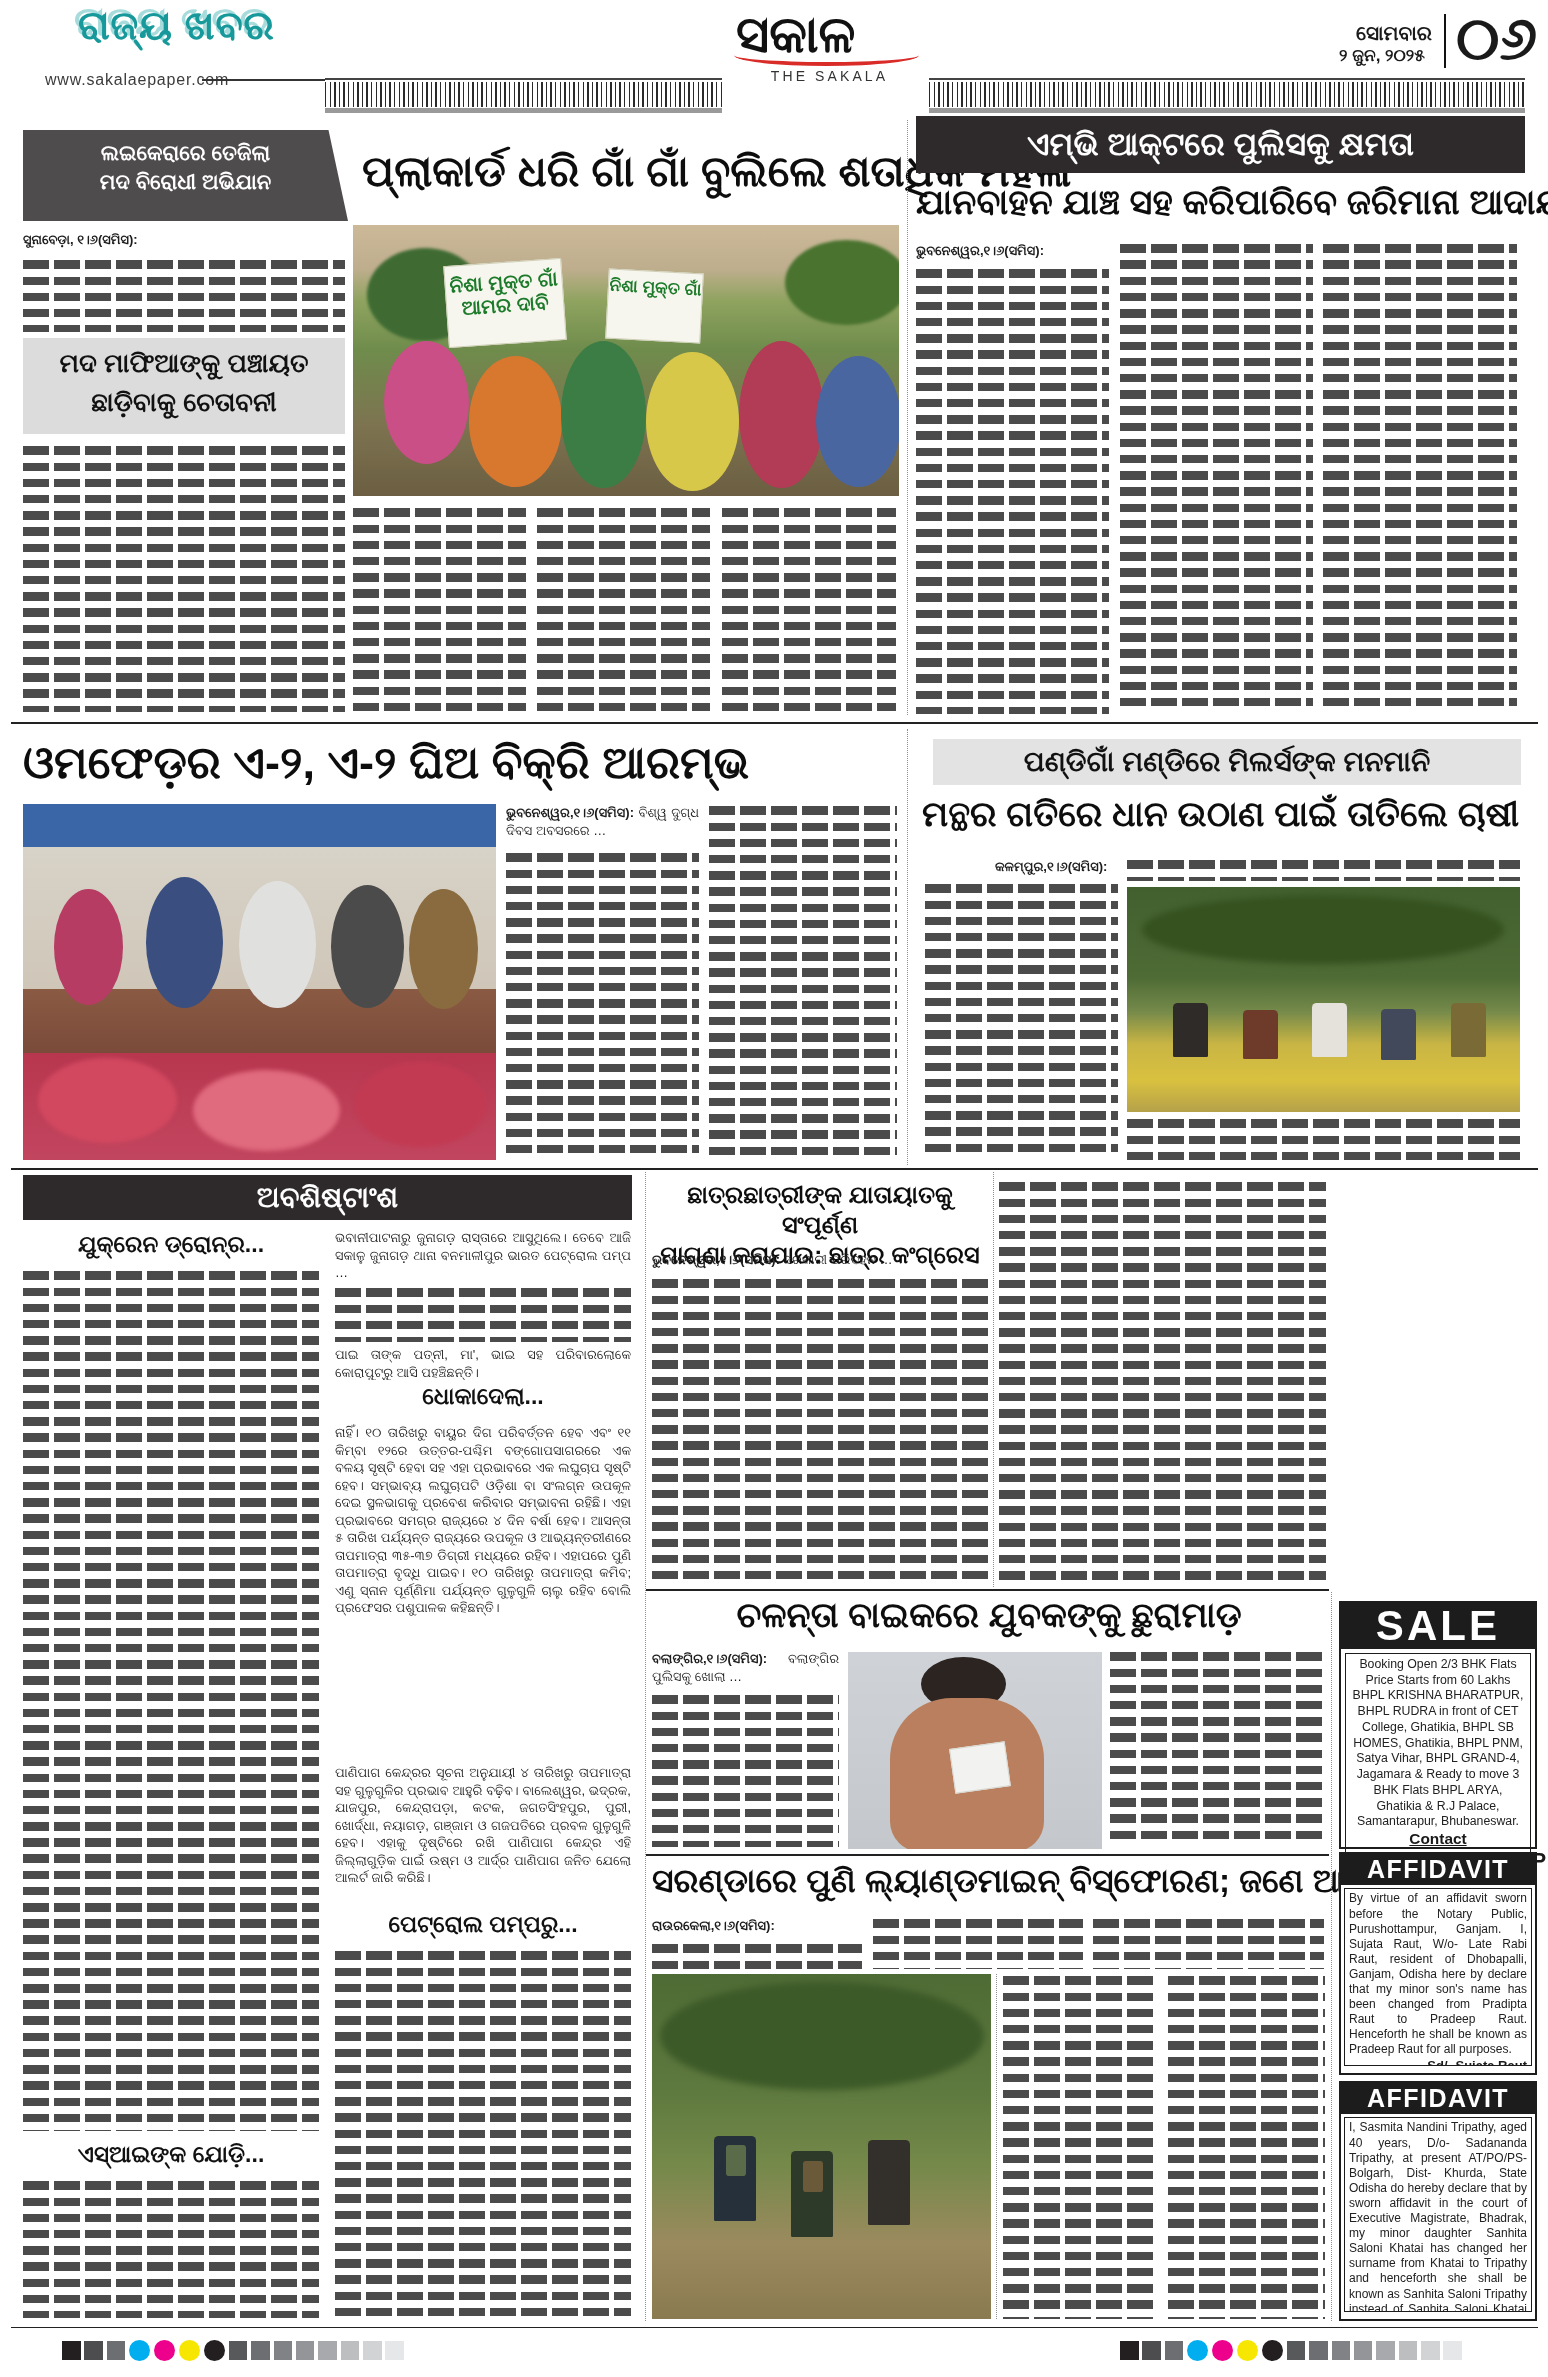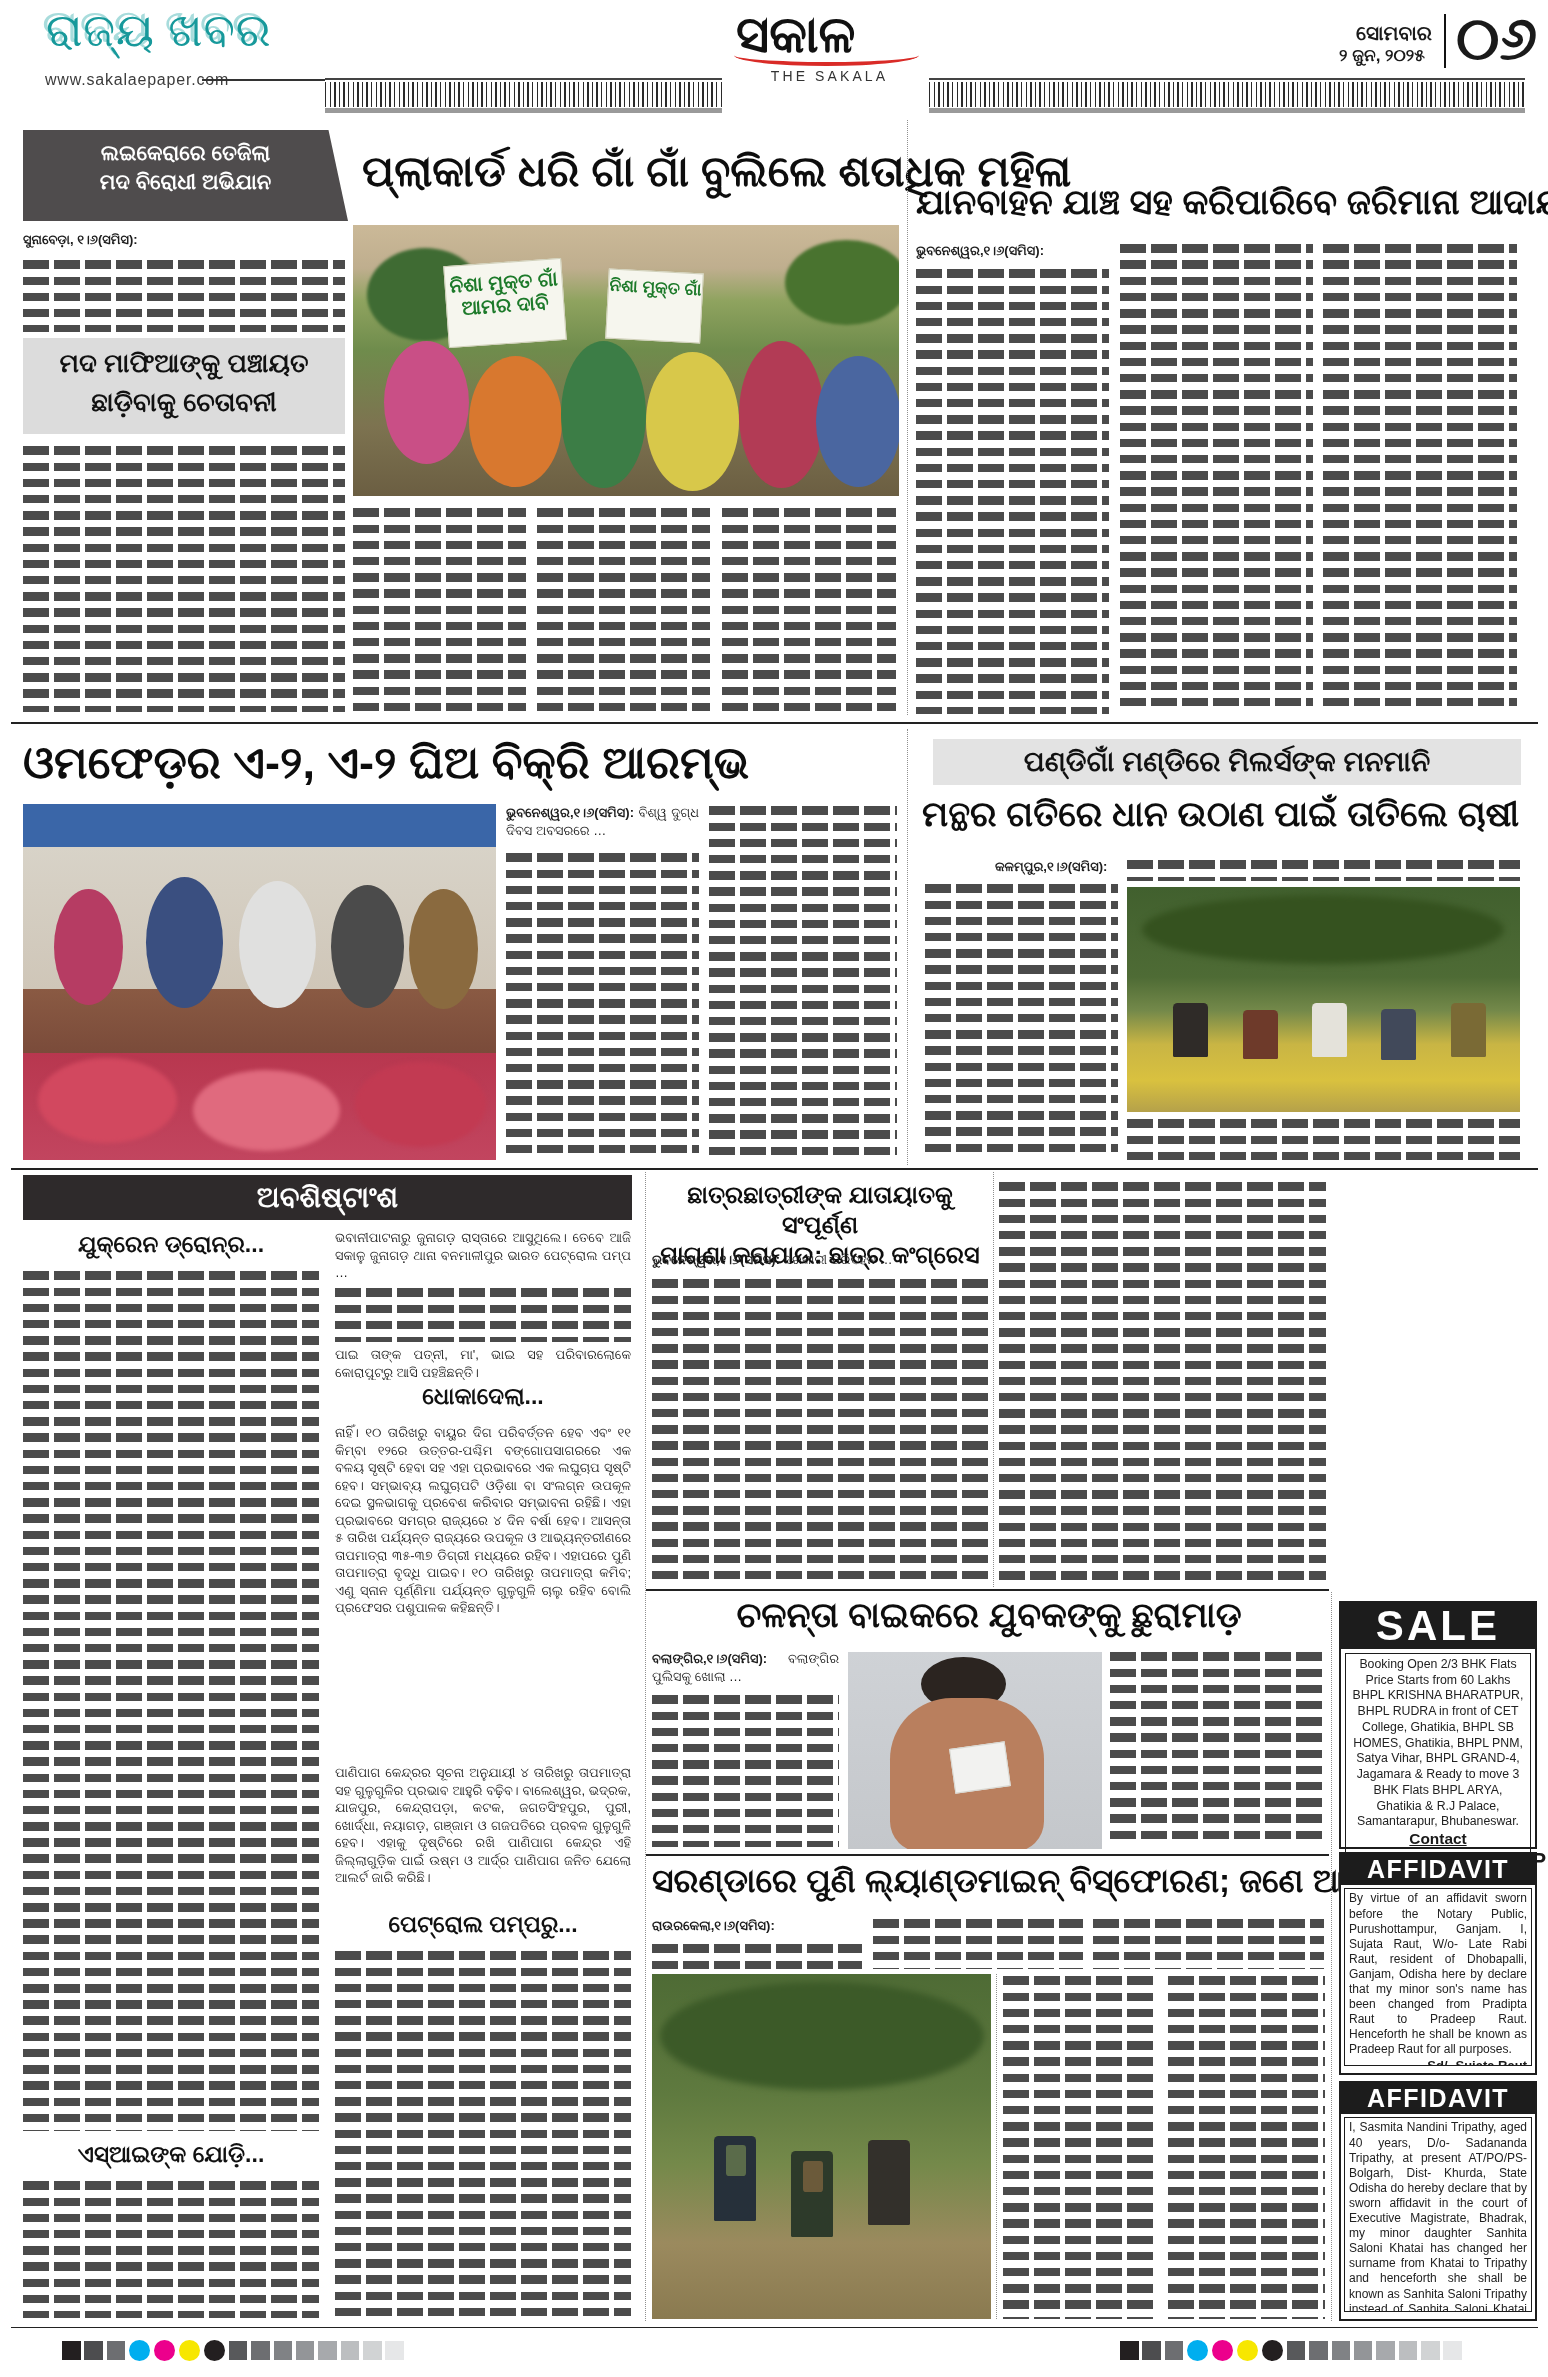--- a/index.html
+++ b/index.html
@@ -1,21 +1,21 @@
 <!DOCTYPE html>
 <html style="font-size:12.3px"><head>
 <meta charset="utf-8">
 <style>
   html,body{margin:0;padding:0;background:#d8d8d8;}
   .page{position:relative;width:1548px;height:2377px;background:#ffffff;overflow:hidden;
         font-family:"Liberation Sans","DejaVu Sans",sans-serif;color:#1a1a1a;}
   .abs{position:absolute;}
   
-  .section-title{font-size:46px;font-weight:400;color:#17999b;letter-spacing:0.8px;
-                 text-shadow:-3.9px -3.9px 0 #a8dcdc;white-space:nowrap;}
+  .section-title{font-size:40px;font-weight:700;color:#17999b;letter-spacing:0.8px;
+                 text-shadow:-3.9px -3.9px 0 #a8dcdc;white-space:nowrap;margin-left:32px;}
   .website{font-size:16px;color:#3c3c3c;letter-spacing:0.8px;}
   .dash{height:1.5px;background:#333;}
   .stripes{background:repeating-linear-gradient(to right,#2a2a2a 0 1.5px,#fff 1.5px 4.6px);}
   .topline{height:1.5px;background:#444;}
   .graybar{height:5.4px;background:#9a9a9a;}
   .masthead{font-size:51px;font-weight:800;color:#111;white-space:nowrap;}
   .swoosh{height:10.8px;border-bottom:4.6px solid #d92b27;border-radius:0 0 93px 93px / 0 0 10.8px 10.8px;}
   .masthead-sub{font-size:14px;letter-spacing:3.1px;color:#333;text-align:center;}
   .day{font-size:20px;font-weight:700;}
   .date{font-size:17px;font-weight:700;}
@@ -118,20 +118,21 @@
     <div class="blob" style="left:386px;top:116px;width:85px;height:147px;background:#b23b55;"></div>
     <div class="blob" style="left:463px;top:131px;width:85px;height:131px;background:#4a66a0;"></div>
   </div>
 
   <div class="abs greek" style="left:353px;top:506px;width:173px;height:207px;"></div>
   <div class="abs greek" style="left:537px;top:506px;width:173px;height:207px;"></div>
   <div class="abs greek" style="left:722px;top:506px;width:174px;height:207px;"></div>
 
   <div class="abs vdot" style="left:907px;top:120px;height:595px;"></div>
 
+  <div class="abs kicker-black" style="left:916px;top:116px;width:609px;height:57px;font-size:32px;line-height:57px;">ଏମ୍ଭି ଆକ୍ଟରେ ପୁଲିସକୁ କ୍ଷମତା</div>
   <div class="abs hl-c" style="left:916px;top:182px;width:609px;font-size:35px;white-space:nowrap;">ଯାନବାହନ ଯାଞ୍ଚ ସହ କରିପାରିବେ ଜରିମାନା ଆଦାୟ</div>
 
   <div class="abs body-txt" style="left:916px;top:242px;width:193px;height:21.6px;">
     <span class="byline">ଭୁବନେଶ୍ୱର,୧।୬(ସମିସ):</span>
   </div>
   <div class="abs greek" style="left:916px;top:267px;width:193px;height:447px;"></div>
   <div class="abs greek" style="left:1120px;top:242px;width:193px;height:472px;"></div>
   <div class="abs greek" style="left:1323px;top:242px;width:194px;height:472px;"></div>
 
   <div class="abs hr" style="left:10.8px;top:722px;width:1527px;height:1.5px;"></div>

